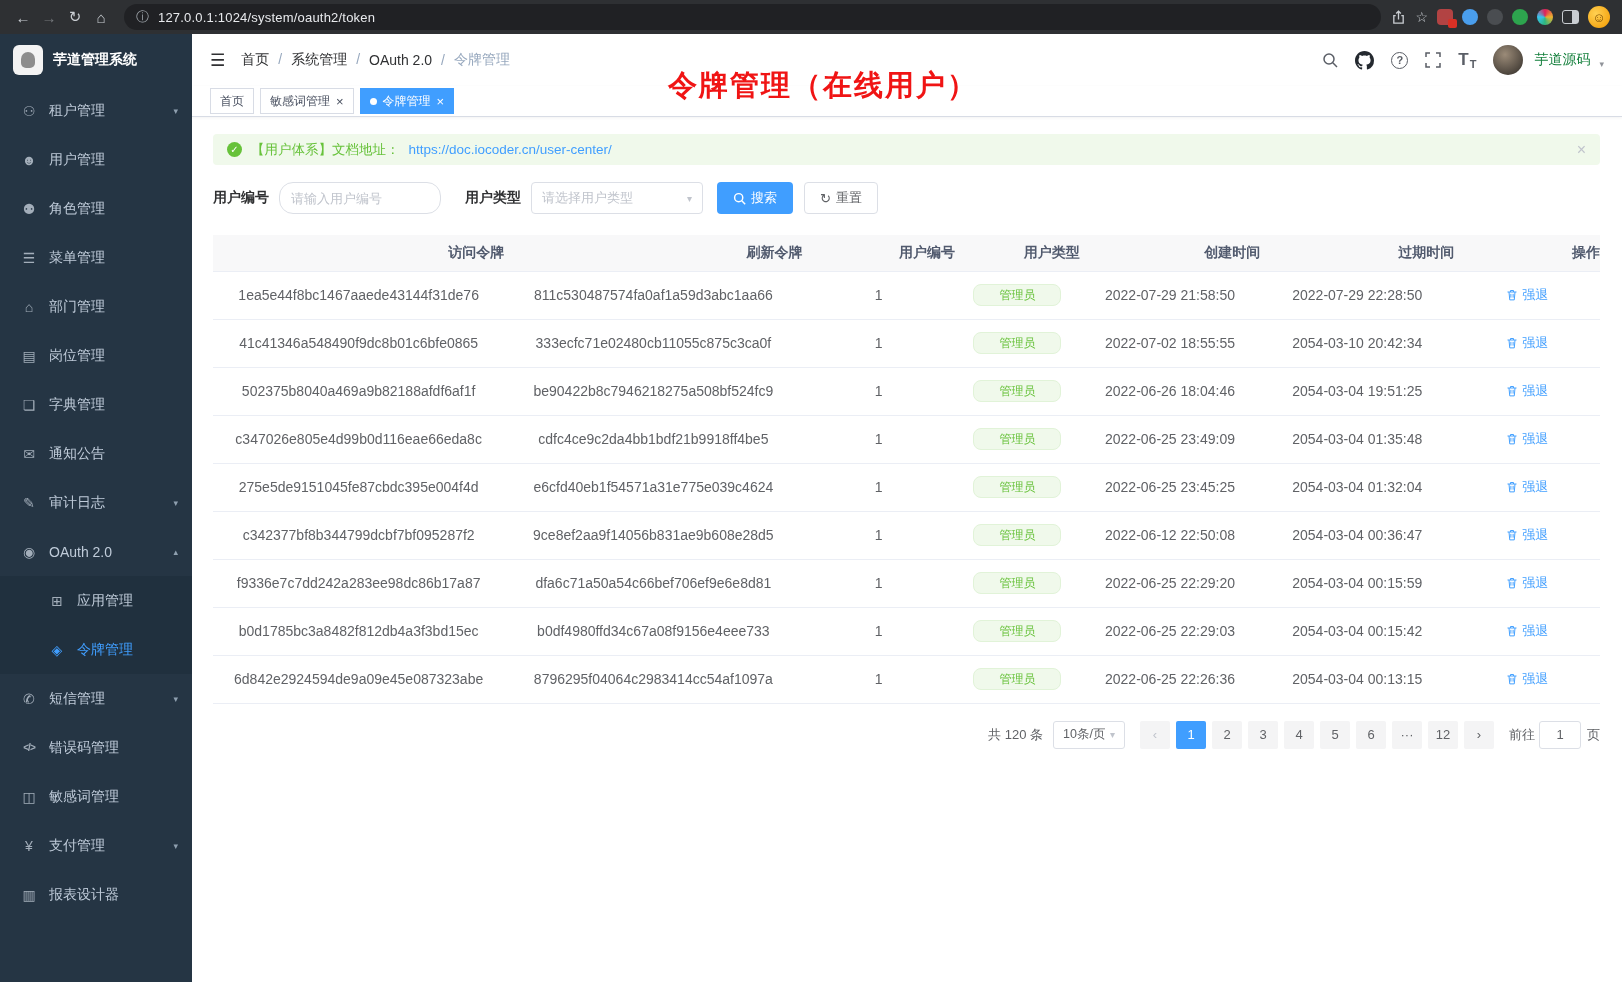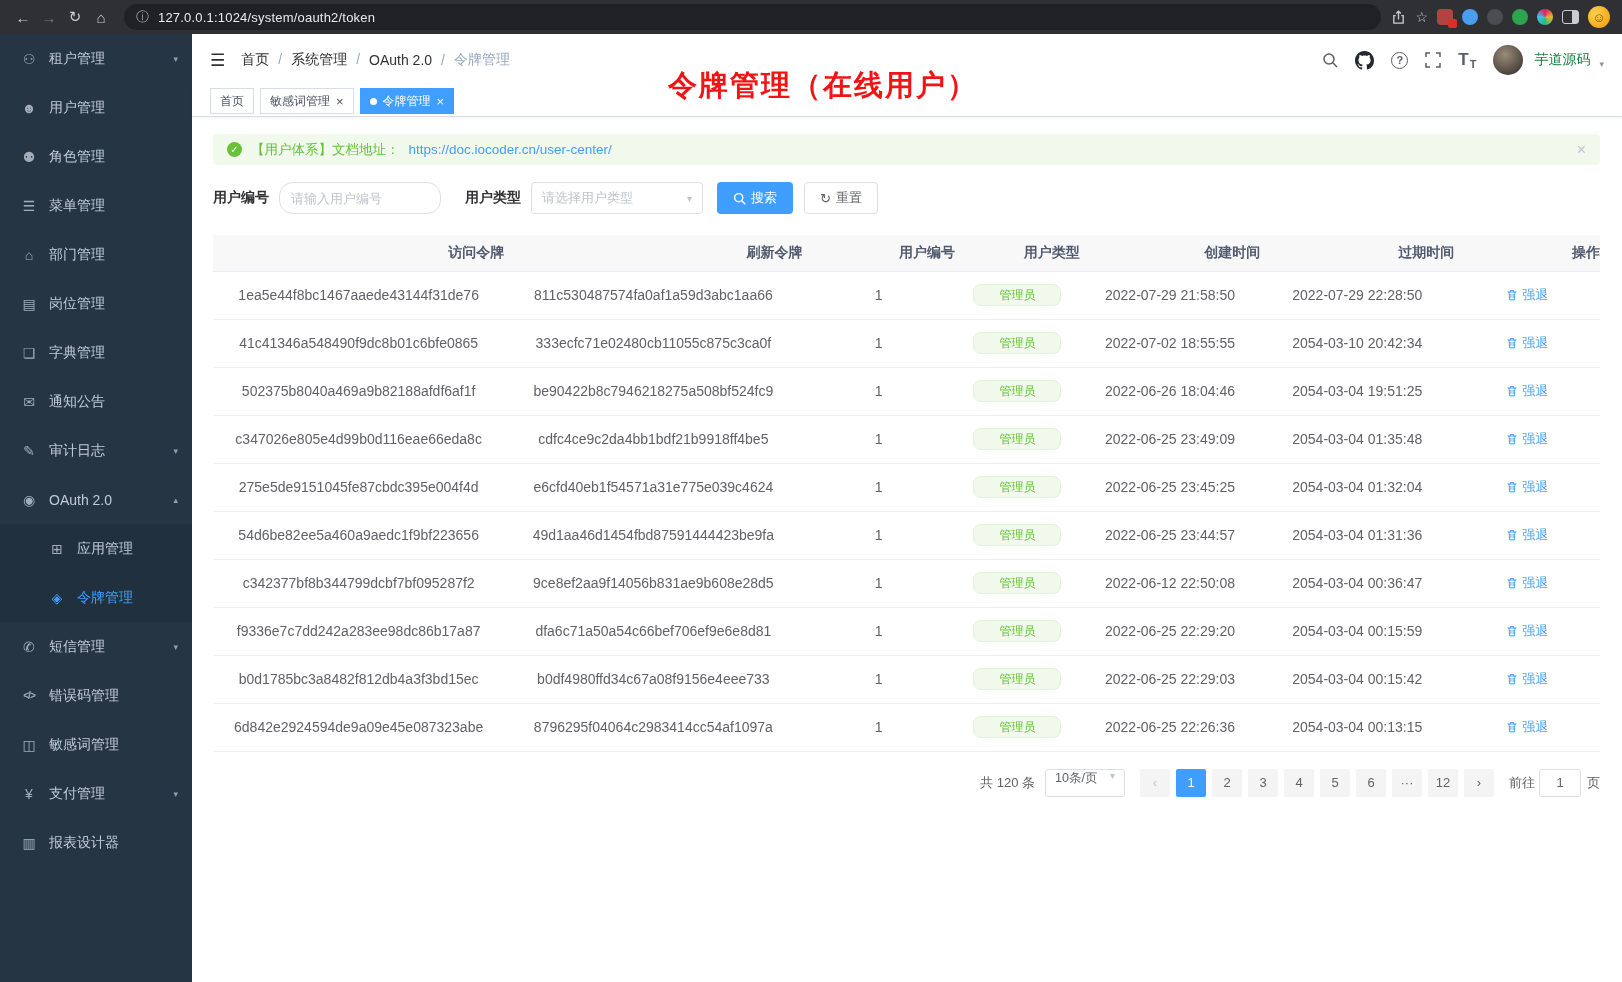--- a/index.html
+++ b/index.html
@@ -86,21 +86,21 @@
 
   .table-wrap { margin-top:21px; }
   table { width:100%; border-collapse:collapse; table-layout:fixed; font-size:14px; }
   thead th { background:#f8f8f9; height:36px; color:#515a6e; font-weight:700; border-bottom:1px solid #ebeef5; text-align:right; }
   tbody td { height:48px; border-bottom:1px solid #ebeef5; color:#606266; text-align:center; white-space:nowrap; overflow:hidden; text-overflow:ellipsis; }
   .tag-admin { display:inline-block; background:#f0f9eb; border:1px solid #e1f3d8; color:#67c23a; font-size:12px; padding:2px 25px; border-radius:8px; line-height:16px; }
   .op-link { color:#409eff; font-size:13px; display:inline-flex; align-items:center; gap:4px; cursor:pointer; }
 
   .pager { display:flex; align-items:center; justify-content:flex-end; margin-top:17px; font-size:13px; color:#606266; }
   .pg-total { margin-right:10px; }
-  .pg-size { width:80px; height:28px; border:1px solid #dcdfe6; border-radius:3px; display:flex; justify-content:space-between; padding:0 9px; font-size:12.5px; color:#606266; cursor:pointer; margin-right:12px; }
+  .pg-size { width:72px; height:28px; border:1px solid #dcdfe6; border-radius:3px; display:flex; align-items:center; justify-content:space-between; padding:0 9px; font-size:12.5px; color:#606266; cursor:pointer; margin-right:12px; }
   .pg-btn { min-width:30px; height:28px; border:none; background:#f4f4f5; border-radius:2px; color:#606266; font-size:13px; display:inline-flex; align-items:center; justify-content:center; margin:0 3px; cursor:pointer; }
   .pg-btn.active { background:#409eff; color:#fff; }
   .pg-btn.disabled { color:#c0c4cc; }
   .pg-goto-label { margin:0 4px 0 12px; }
   .pg-goto { width:42px; height:28px; border:1px solid #dcdfe6; border-radius:3px; text-align:center; font-size:13px; color:#606266; }
   .pg-unit { margin-left:6px; }
 
   .annotation { position:absolute; top:66px; left:668px; color:#f01414; font-size:29px; font-weight:700; letter-spacing:2px; z-index:50; pointer-events:none; }
 </style>
 </head>
@@ -131,20 +131,24 @@
     <span class="ext-dot e-green"></span>
     <span class="ext-dot e-multi"></span>
     <span class="side-panel-ico"></span>
     <span class="profile-avatar">☺</span>
   </div>
 </div>
 
 <div class="app">
 
   <aside class="sidebar">
+    <div class="logo-row">
+      <span class="logo-img"></span>
+      <span class="logo-title">芋道管理系统</span>
+    </div>
     <div class="s-item">
       <span class="s-ico">⚇</span>
       <span class="s-label">租户管理</span>
       <span class="s-caret">▾</span>
     </div>
     <div class="s-item">
       <span class="s-ico">☻</span>
       <span class="s-label">用户管理</span>
     </div>
     <div class="s-item">
@@ -408,38 +412,20 @@
                 <td>
                   <span class="op-link">
                     <svg width="12" height="12" viewBox="0 0 16 16">
                       <path d="M2 4h12M6 4V2h4v2M4 4l1 10.5h6L12 4M6.5 6.5v5M9.5 6.5v5" fill="none" stroke="#409eff" stroke-width="1.3"></path>
                     </svg>
                     <span>强退</span>
                   </span>
                 </td>
               </tr>
 
-              <tr>
-                <td>54d6be82ee5a460a9aedc1f9bf223656</td>
-                <td>49d1aa46d1454fbd87591444423be9fa</td>
-                <td>1</td>
-                <td>
-                  <span class="tag-admin">管理员</span>
-                </td>
-                <td>2022-06-25 23:44:57</td>
-                <td>2054-03-04 01:31:36</td>
-                <td>
-                  <span class="op-link">
-                    <svg width="12" height="12" viewBox="0 0 16 16">
-                      <path d="M2 4h12M6 4V2h4v2M4 4l1 10.5h6L12 4M6.5 6.5v5M9.5 6.5v5" fill="none" stroke="#409eff" stroke-width="1.3"></path>
-                    </svg>
-                    <span>强退</span>
-                  </span>
-                </td>
-              </tr>
 
               <tr>
                 <td>c342377bf8b344799dcbf7bf095287f2</td>
                 <td>9ce8ef2aa9f14056b831ae9b608e28d5</td>
                 <td>1</td>
                 <td>
                   <span class="tag-admin">管理员</span>
                 </td>
                 <td>2022-06-12 22:50:08</td>
                 <td>2054-03-04 00:36:47</td>

